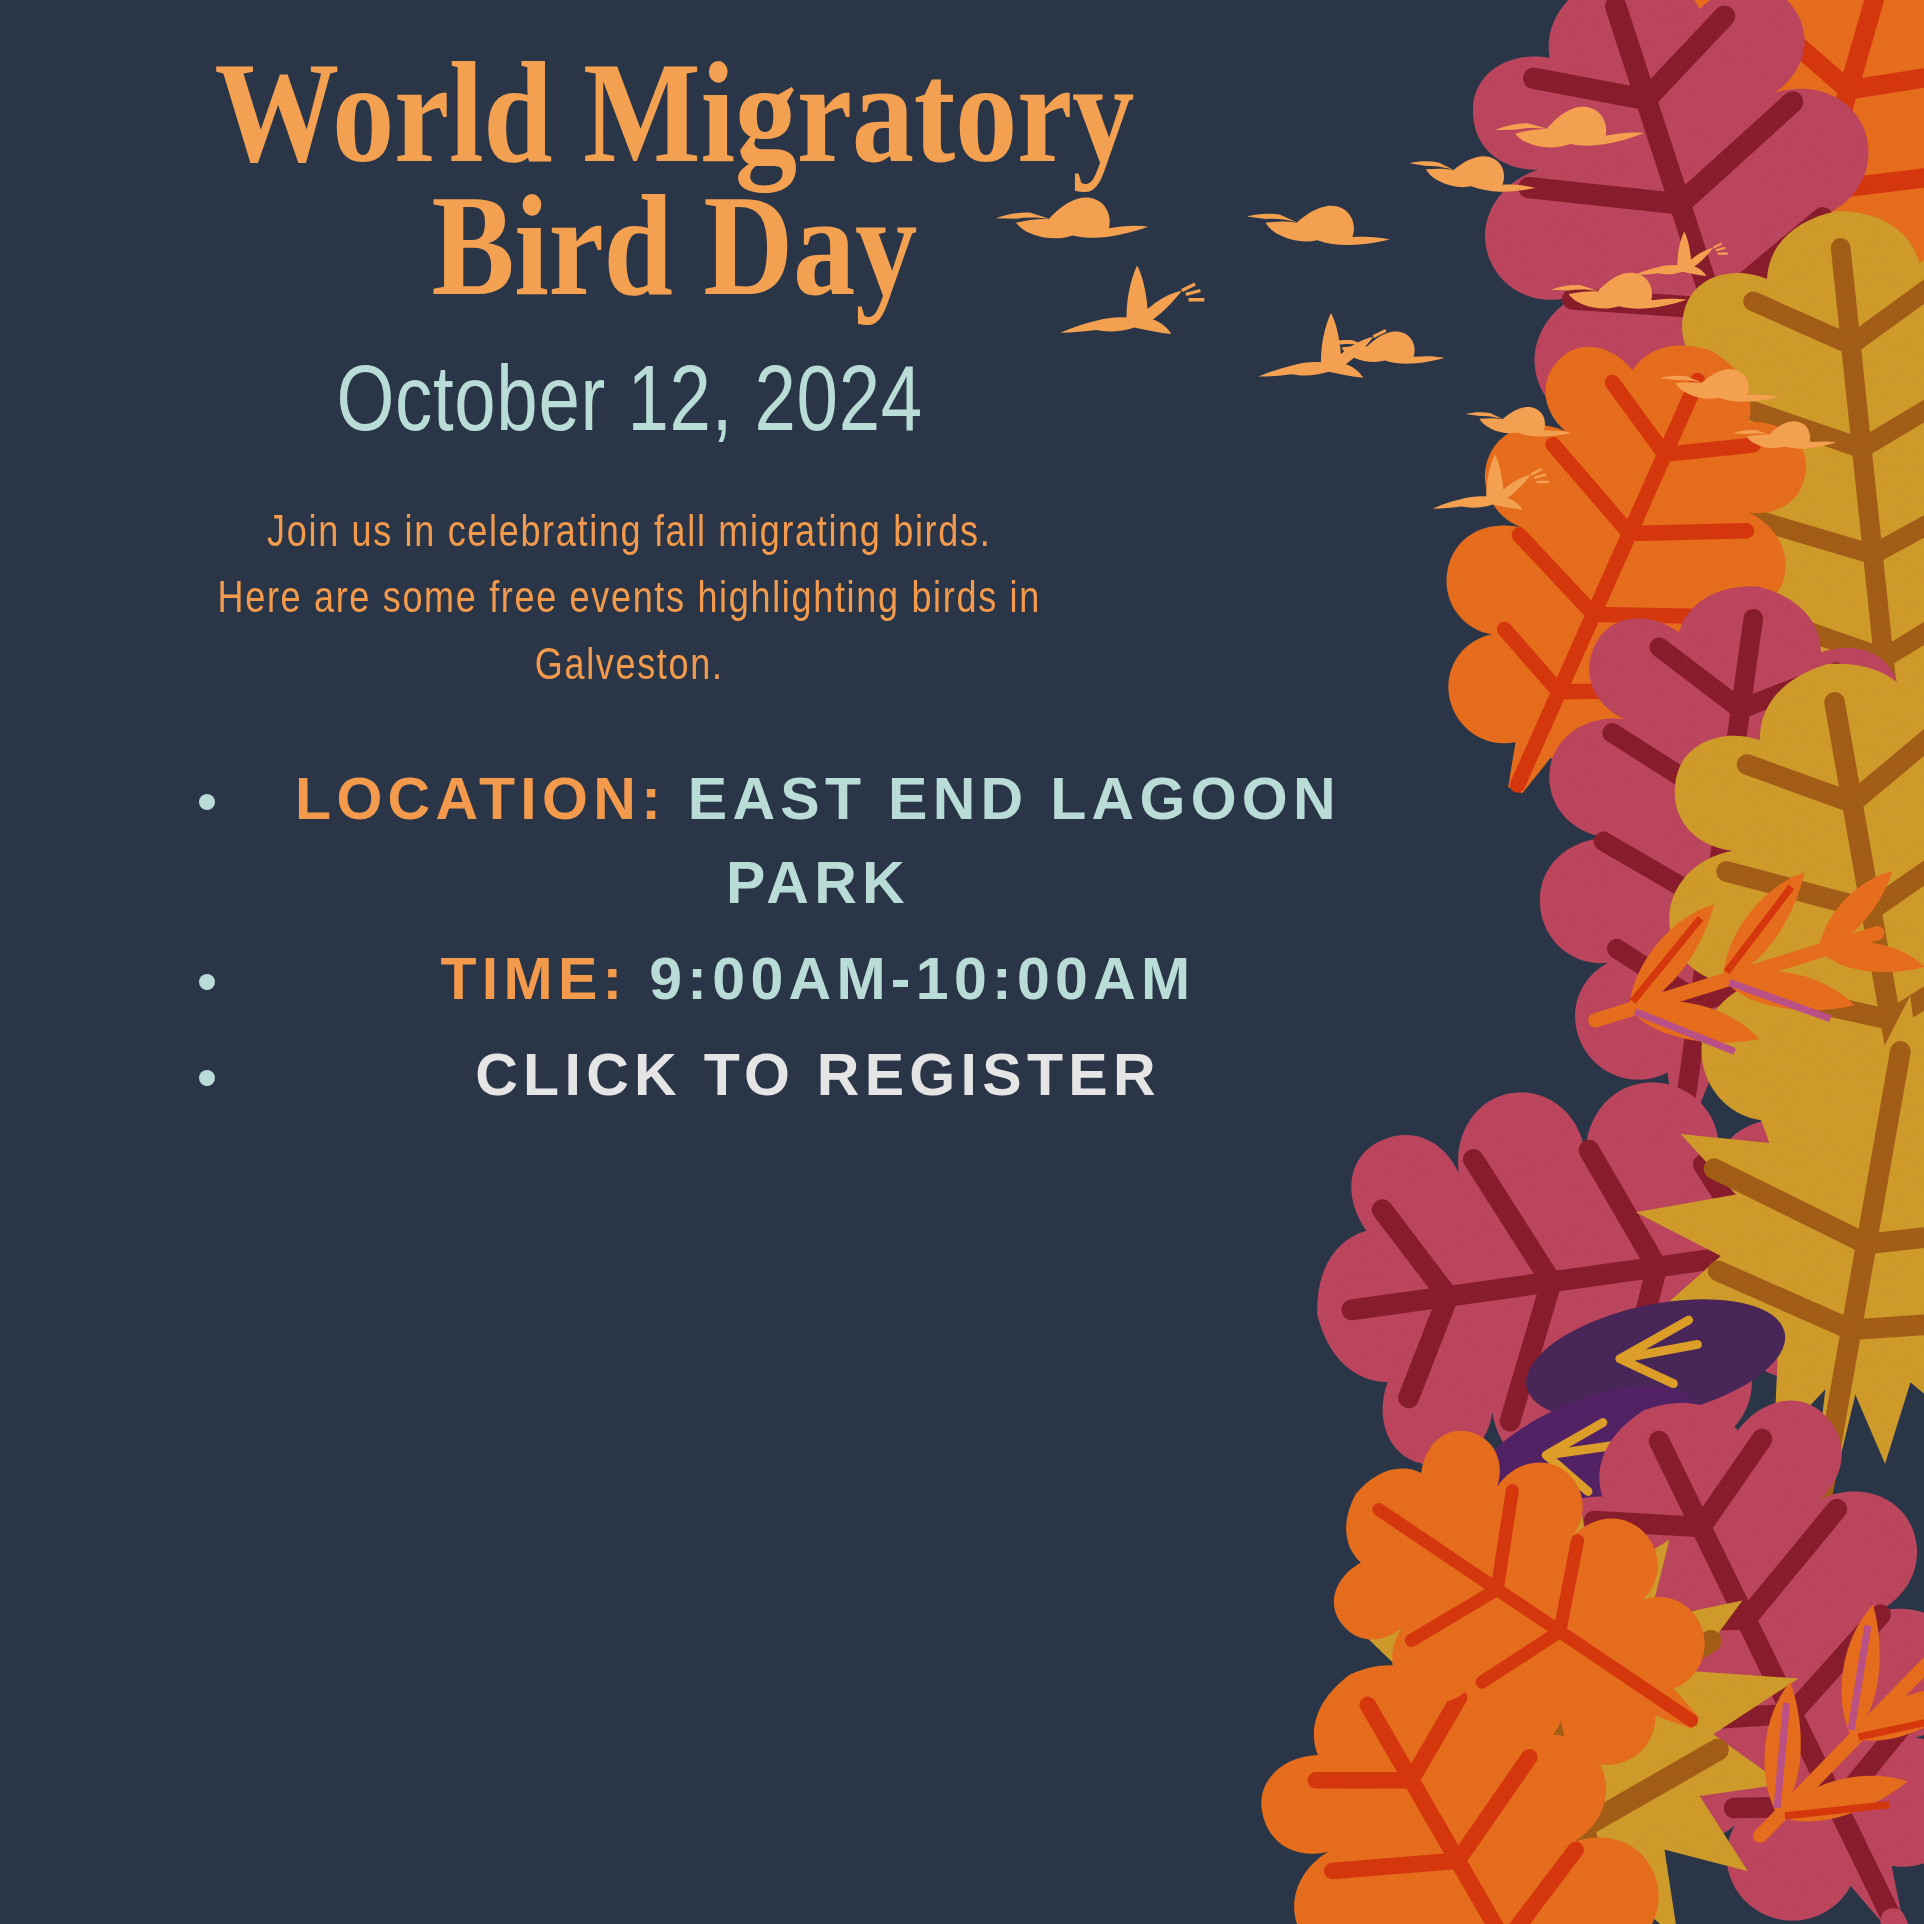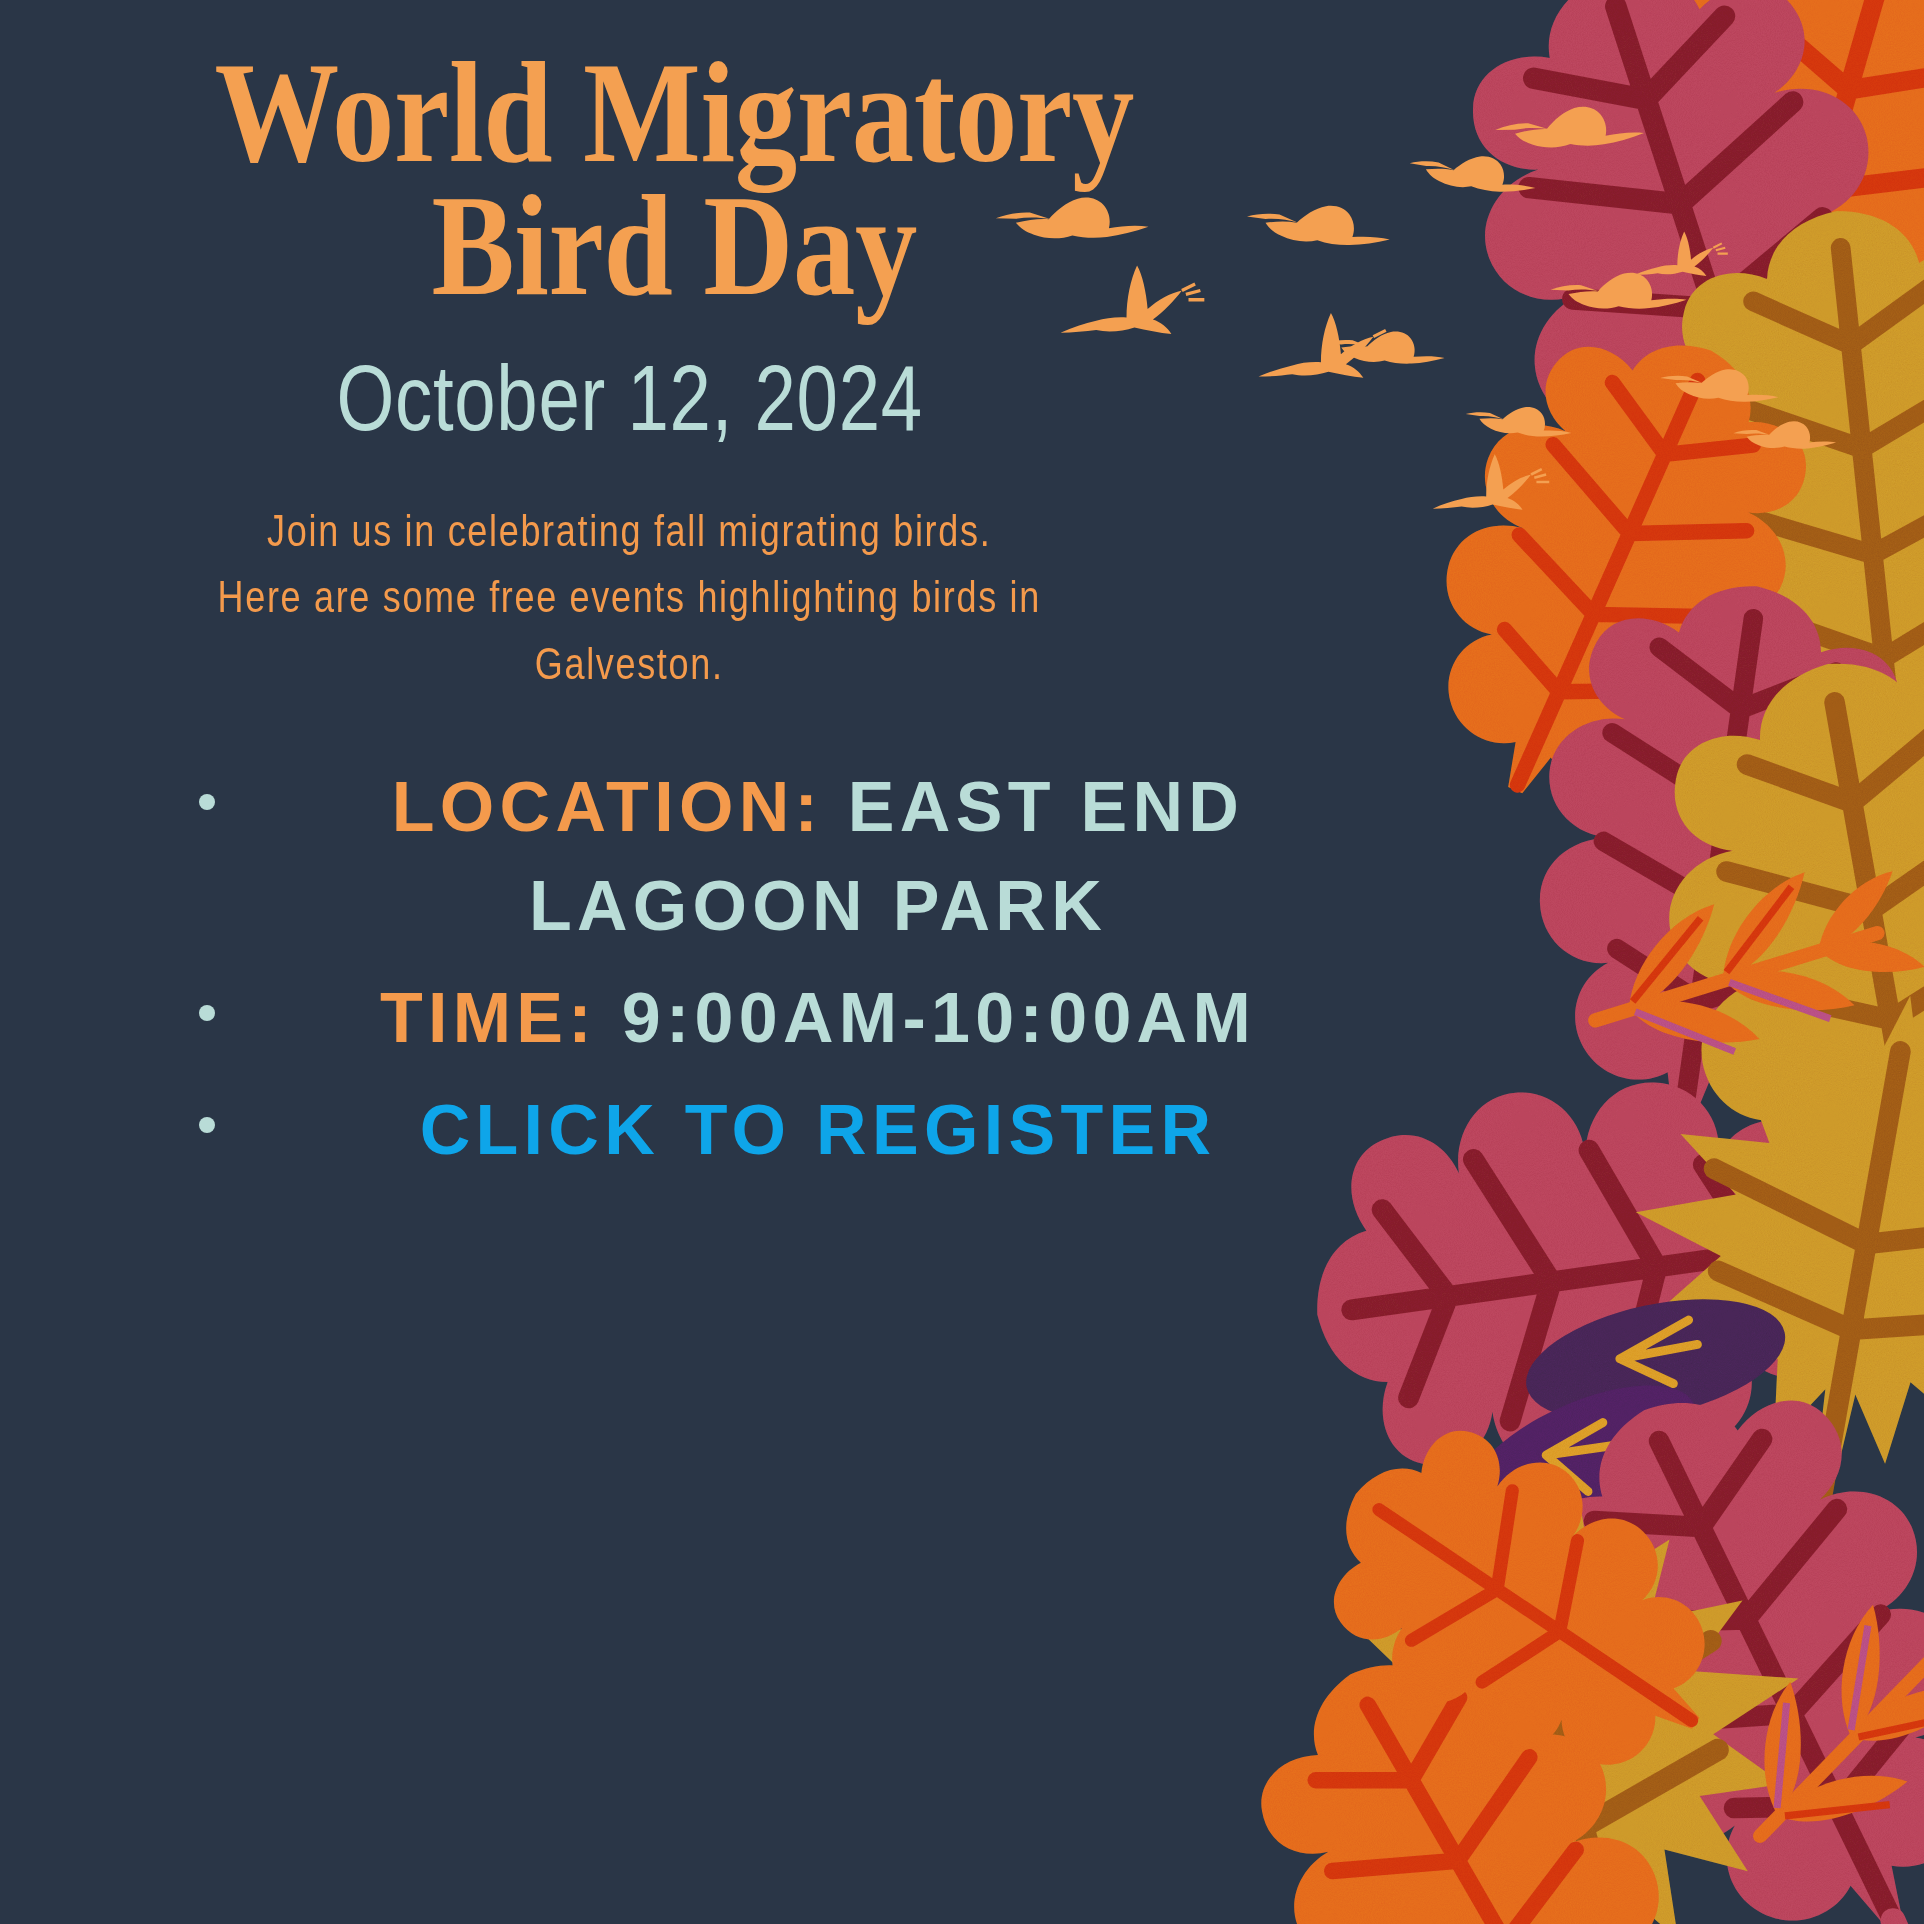--- a/index.html
+++ b/index.html
@@ -106,21 +106,21 @@
   }
 
   .bullets {
     list-style: none;
     margin: 0;
     padding: 12.5px 0 0 194px;
   }
   .bullets li {
     position: relative;
     color: #b9dcd7;
-    font-size: 70px;
+    font-size: 59px;
     font-weight: 700;
     letter-spacing: 5.3px;
     line-height: 1.42;
     padding-left: 52px;
     margin-bottom: 12.5px;
     max-width: 1265px;
   }
   .bullets li::before {
     content: "";
     position: absolute;
@@ -128,21 +128,21 @@
     top: 36px;
     width: 16px;
     height: 16px;
     border-radius: 50%;
     background: #b9dcd7;
   }
   .bullets li .lbl {
     color: #f49a4c;
   }
   .bullets li.link-item {
-    color: #0ea5e9;
+    color: #e5e5e5;
   }
   .bullets li.link-item::before {
     background: #b9dcd7;
   }
 </style>
 </head>
 <body>
 
 <div id="poster">
 

